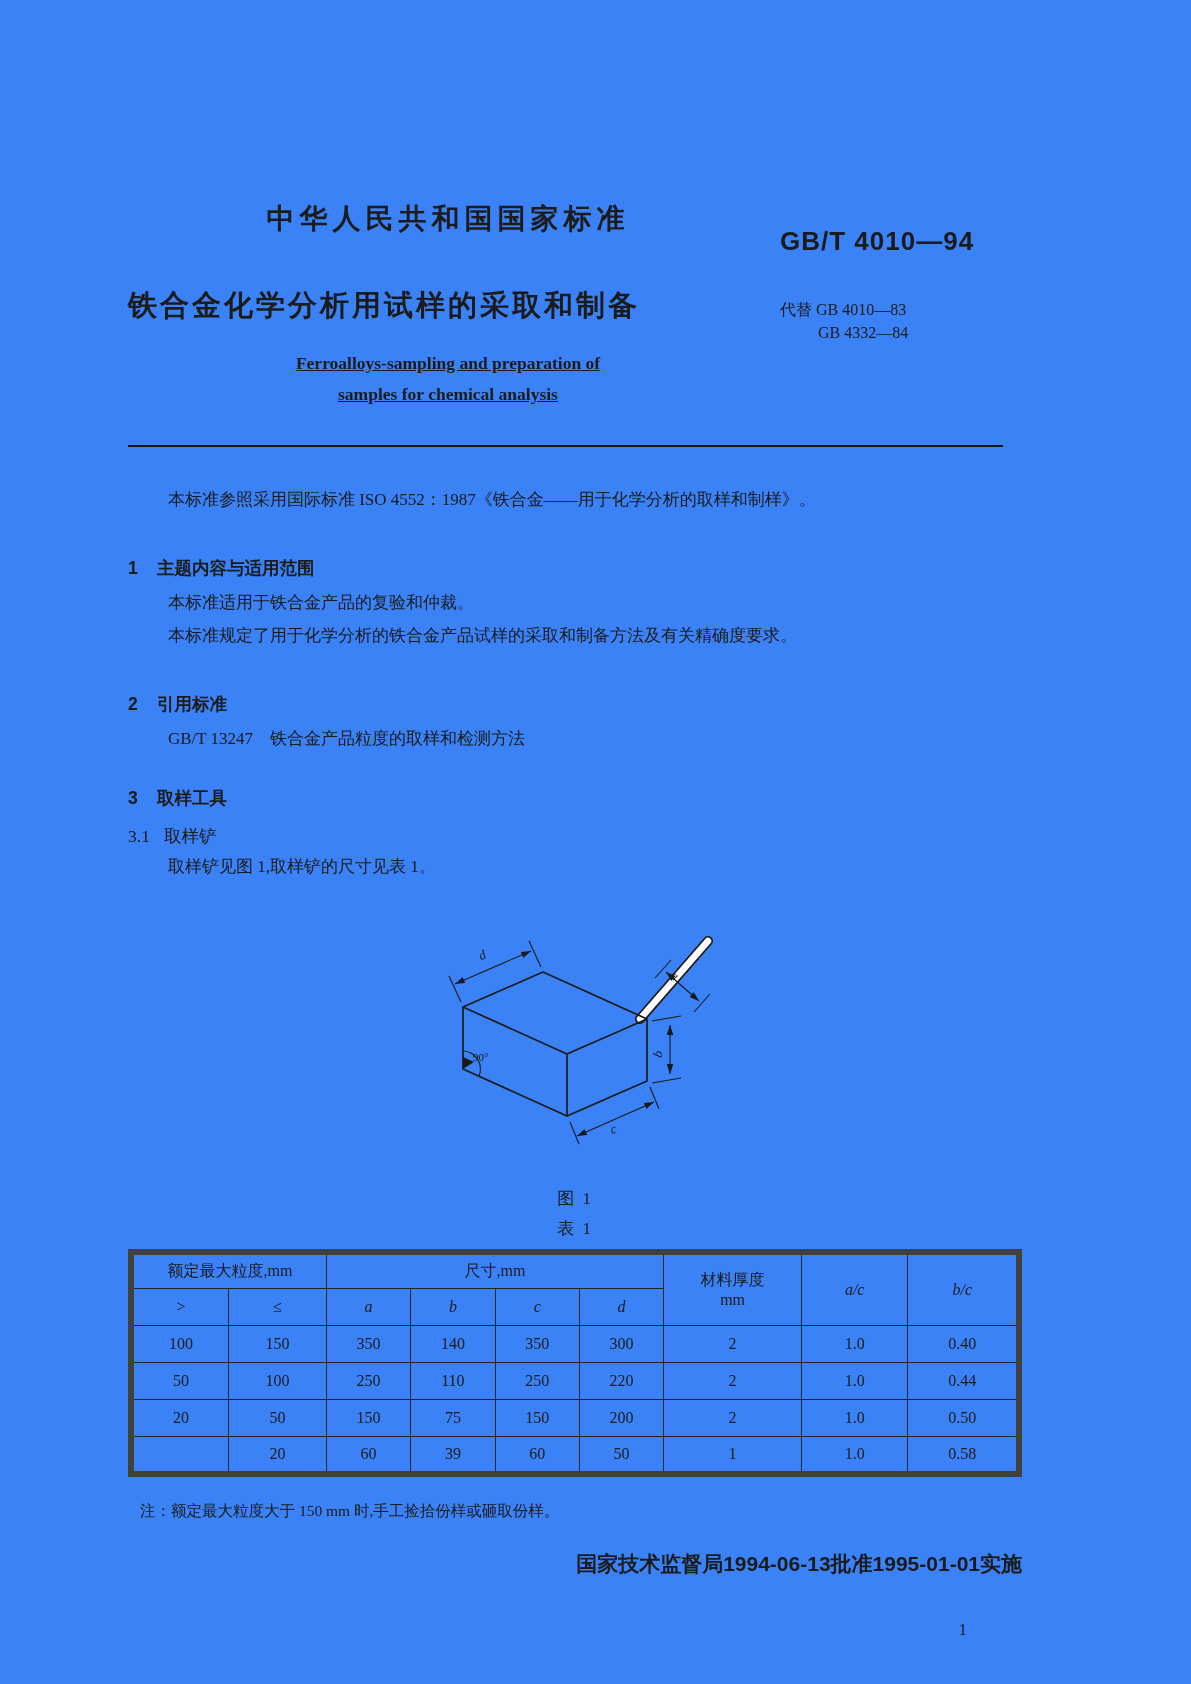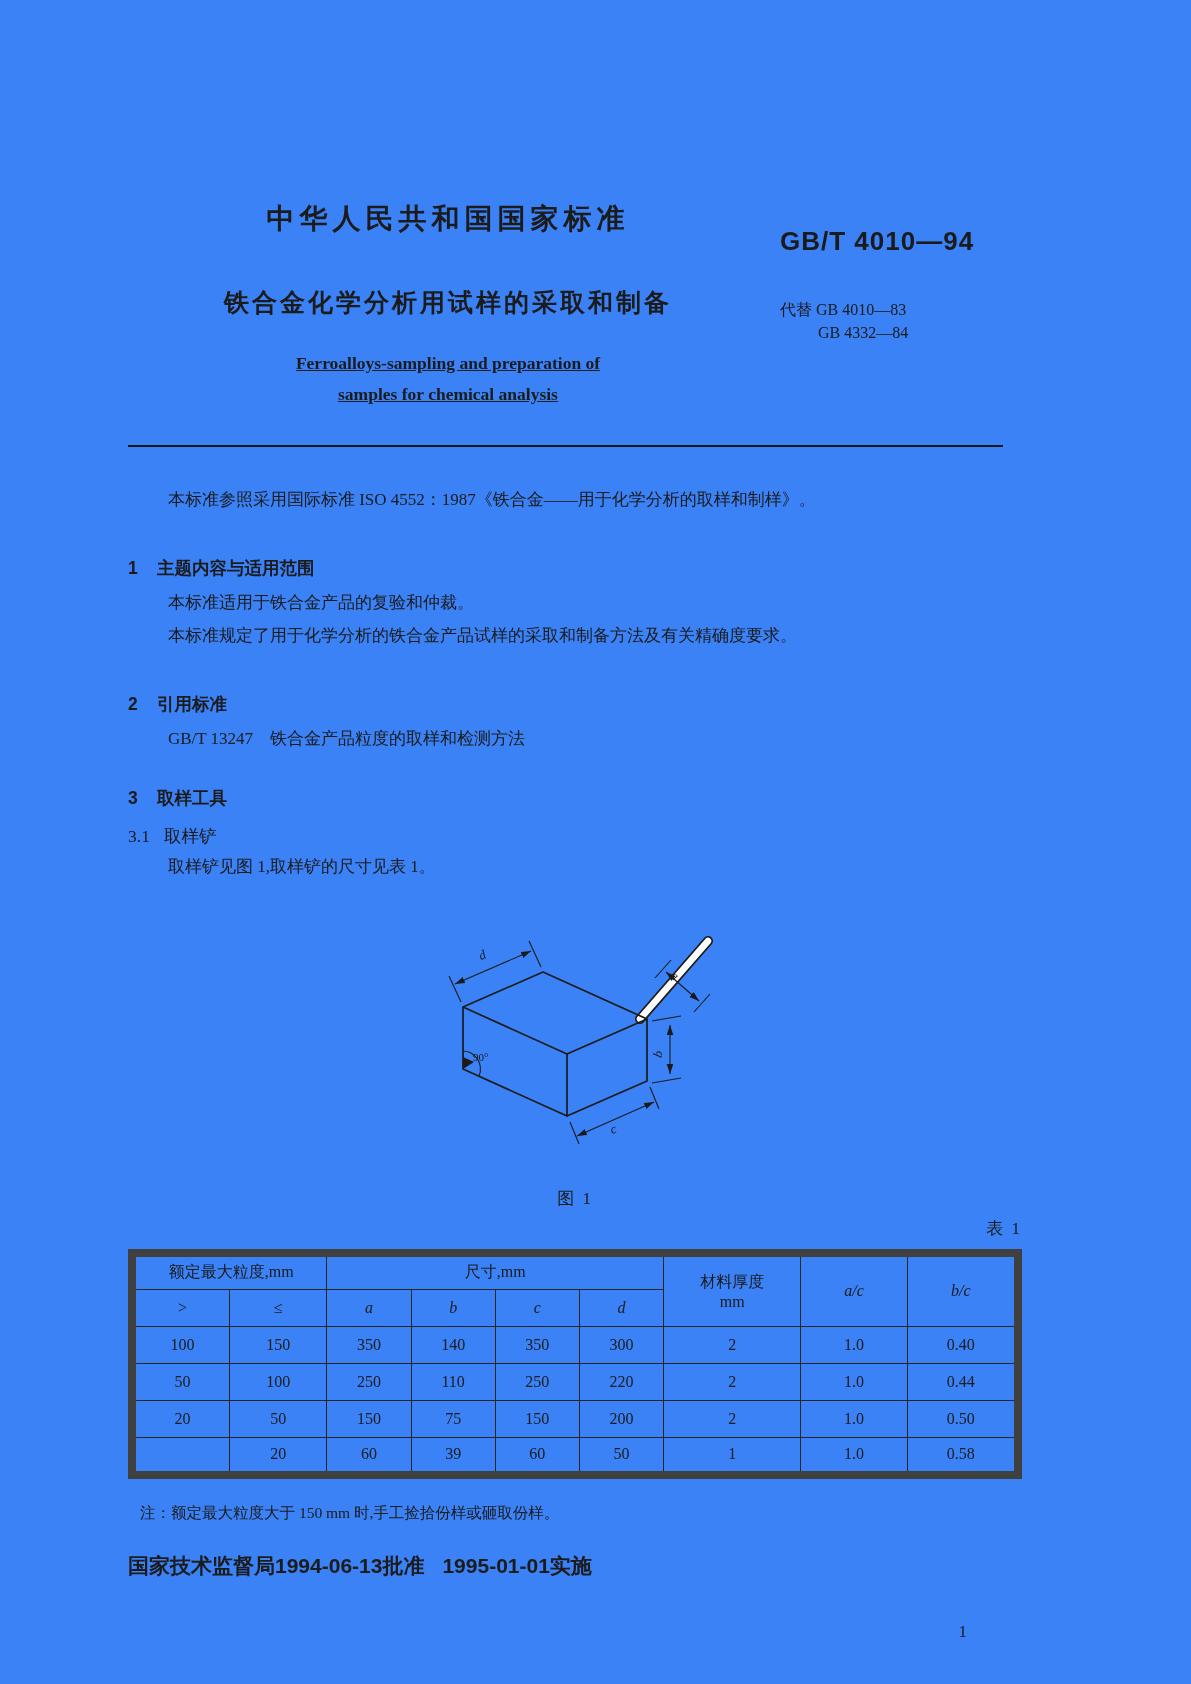--- a/index.html
+++ b/index.html
@@ -22,22 +22,22 @@
     text-align: center; font-family: "Liberation Sans", sans-serif;
     font-weight: bold; font-size: 28px; letter-spacing: 5px;
   }
   .std-code {
     position: absolute; top: 26px; left: 652px;
     font-family: "Liberation Sans", sans-serif;
     font-weight: bold; font-size: 26px; letter-spacing: 1px;
   }
   .title-zh {
     position: absolute; top: 86px; left: 0; width: 640px;
-    text-align: center; font-family: Liberation Mono, monospace;
-    font-weight: bold; font-size: 25px; letter-spacing: 3px;
+    font-family: Liberation Mono, monospace;
+    font-weight: bold; font-size: 29px; letter-spacing: 3px;
   }
   .replaces { position: absolute; top: 98px; left: 652px; font-size: 16px; line-height: 1.45; }
   .replaces .r2 { padding-left: 38px; }
   .title-en {
     position: absolute; top: 148px; left: 0; width: 640px;
     text-align: center; font-weight: bold; font-size: 17.5px; line-height: 1.75; text-decoration: underline;
   }
   .rule { width: 875px; border-bottom: 2.5px solid #161616; }
 
   
@@ -46,41 +46,41 @@
   .sec-head { margin-top: 40px; font-family: "Liberation Sans", sans-serif; font-weight: bold; font-size: 17.5px; }
   .sec-head .num { display: inline-block; margin-right: 1.1em; }
   .sec-head.sub { font-weight: normal; font-family: "Liberation Serif", serif; margin-top: 14px; }
   .sec-head.sub .num { margin-right: 0.8em; }
   .sec-body { margin-top: 6px; }
   .sec3 { margin-top: 30px; }
 
   
   .figure-wrap { width: 340px; margin: 14px auto 0 auto; text-align: center; }
   .fig-caption { text-align: center; font-size: 17px; margin-top: 2px; letter-spacing: 2px; }
-  .tbl-caption { text-align: right; font-size: 17px; margin-top: 7px; letter-spacing: 2px; }
+  .tbl-caption { text-align: center; font-size: 17px; margin-top: 7px; letter-spacing: 2px; }
 
   
   table.spec {
     width: 100%; margin-top: 9px;
     border-collapse: collapse;
-    border: 8px solid #404040;
+    border: 6px solid #404040;
   }
   table.spec th, table.spec td {
     border: 1px solid #242424;
     text-align: center; vertical-align: middle;
     font-weight: normal; font-size: 16px;
     height: 37px; padding: 2px 4px;
   }
   table.spec .ital { font-style: italic; }
   .tbl-note { margin-top: 24px; padding-left: 12px; font-size: 15.5px; }
 
   
   .doc-footer {
-    margin-top: 28px; display: flex; justify-content: flex-start; align-items: baseline;
-    font-family: "Liberation Sans", sans-serif; font-weight: bold; font-size: 21px; gap: 18px;
+    margin-top: 28px; display: flex; justify-content: flex-end; align-items: baseline;
+    font-family: "Liberation Sans", sans-serif; font-weight: bold; font-size: 21px;
   }
   .page-num { margin-top: 42px; text-align: right; padding-right: 55px; font-size: 17px; }
 
   svg text { font-family: "Liberation Serif", serif; }
   .dim-label { font-style: italic; font-size: 13px; fill: #1a1a1a; }
   .angle-label { font-size: 11px; fill: #1a1a1a; }
 </style>
 </head>
 <body>
 

